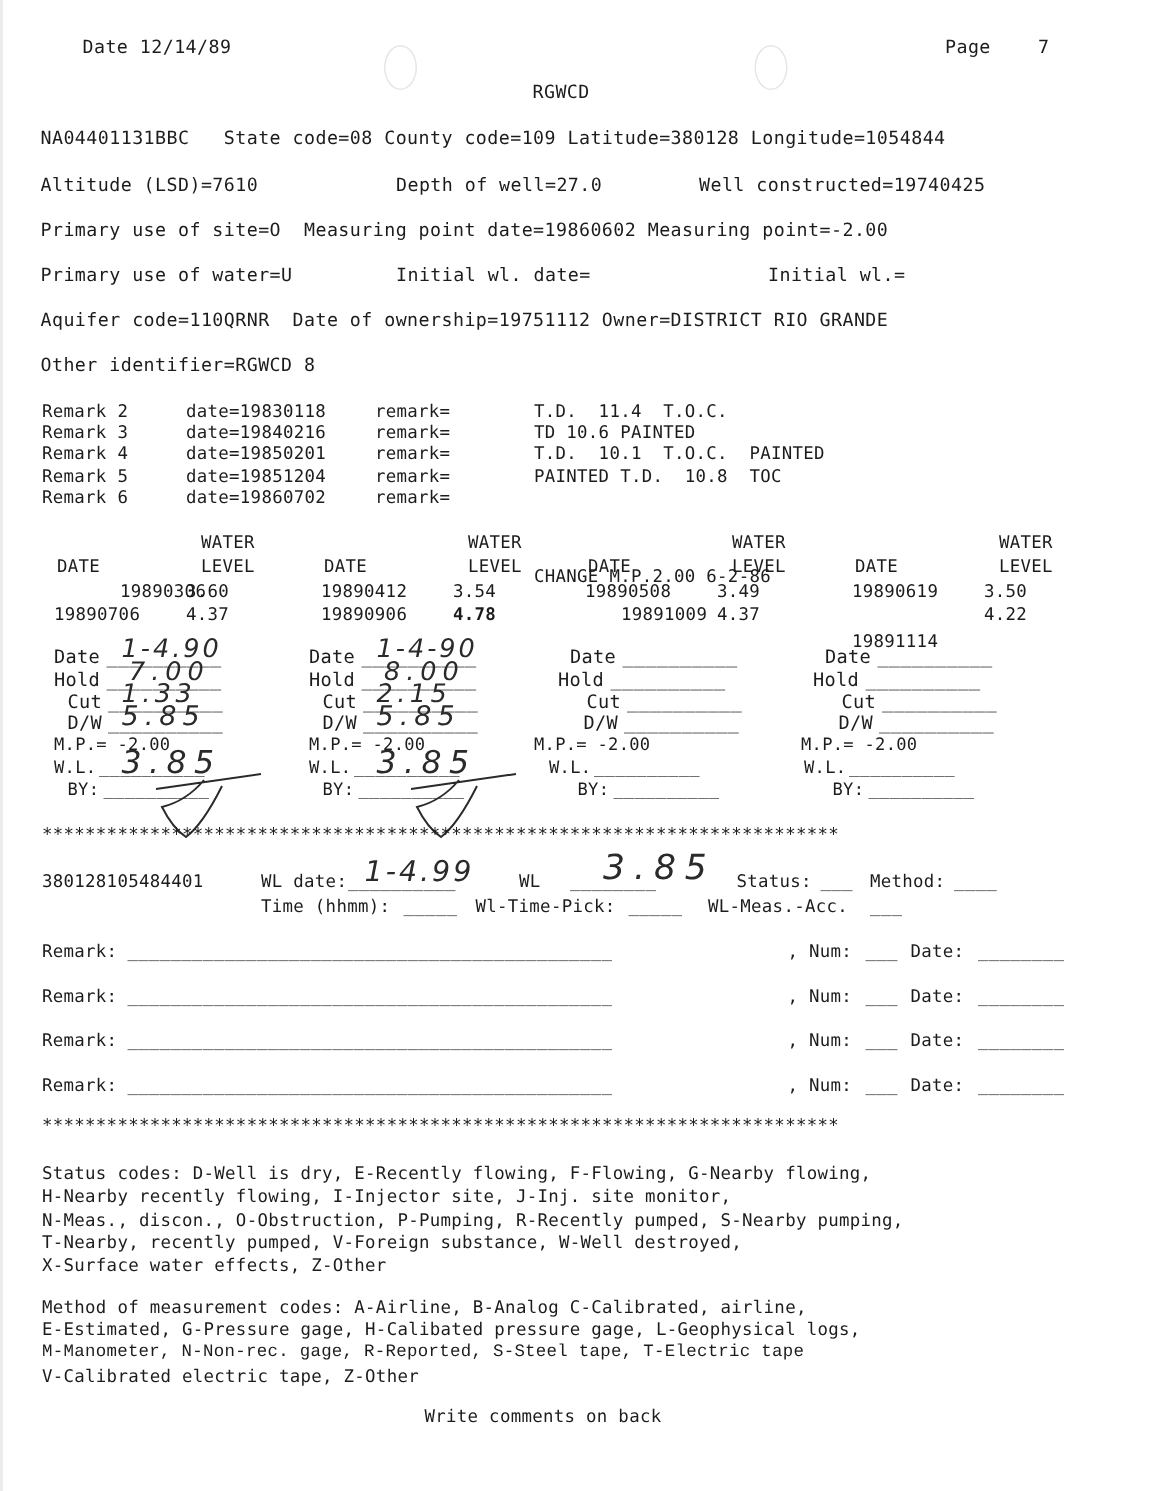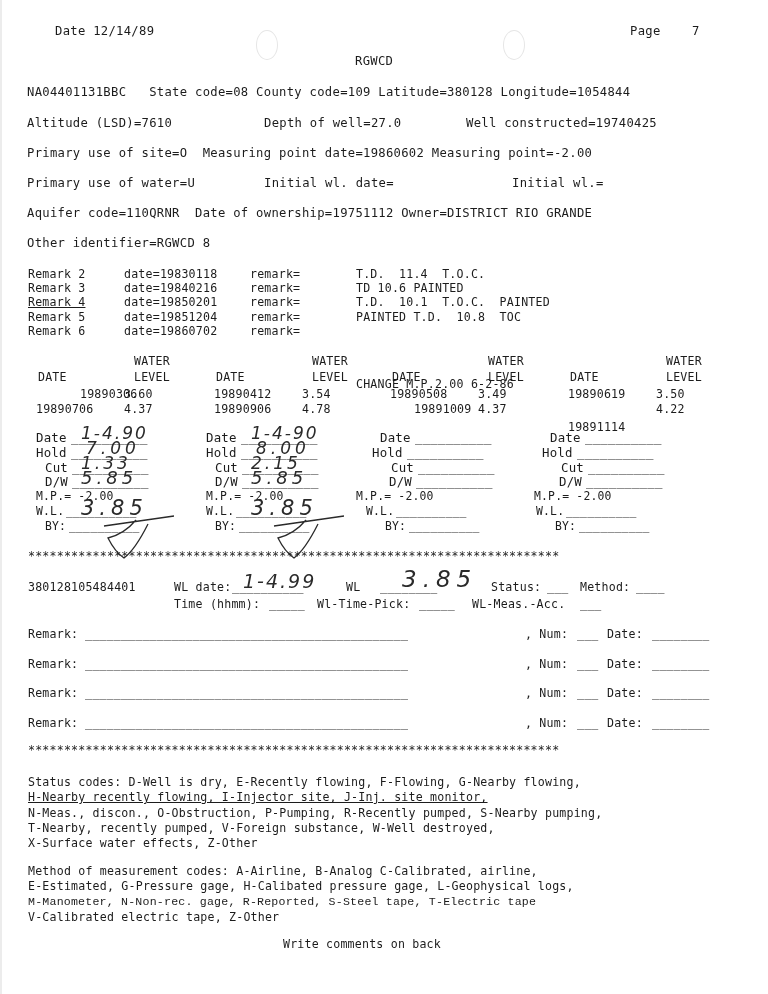--- a/index.html
+++ b/index.html
@@ -40,21 +40,21 @@
 
 <div id="remarks">
     <div class="abs ts" style="left: 28px; top: 267px;">Remark 2</div>
     <div class="abs ts" style="left: 124px; top: 267px;">date=19830118</div>
     <div class="abs ts" style="left: 250px; top: 267px;">remark=</div>
     <div class="abs ts" style="left: 356px; top: 267px;">T.D.  11.4  T.O.C.</div>
     <div class="abs ts" style="left: 28px; top: 281.2px;">Remark 3</div>
     <div class="abs ts" style="left: 124px; top: 281.2px;">date=19840216</div>
     <div class="abs ts" style="left: 250px; top: 281.2px;">remark=</div>
     <div class="abs ts" style="left: 356px; top: 281.2px;">TD 10.6 PAINTED</div>
-    <div class="abs ts" style="left: 28px; top: 295.4px; text-decoration: underline;">Remark 4</div>
+    <div class="abs ts" style="left: 28px; top: 295.4px;">Remark 4</div>
     <div class="abs ts" style="left: 124px; top: 295.4px;">date=19850201</div>
     <div class="abs ts" style="left: 250px; top: 295.4px;">remark=</div>
     <div class="abs ts" style="left: 356px; top: 295.4px;">T.D.  10.1  T.O.C.  PAINTED</div>
     <div class="abs ts" style="left: 28px; top: 309.6px;">Remark 5</div>
     <div class="abs ts" style="left: 124px; top: 309.6px;">date=19851204</div>
     <div class="abs ts" style="left: 250px; top: 309.6px;">remark=</div>
     <div class="abs ts" style="left: 356px; top: 309.6px;">PAINTED T.D.  10.8  TOC</div>
     <div class="abs ts" style="left: 28px; top: 323.8px;">Remark 6</div>
     <div class="abs ts" style="left: 124px; top: 323.8px;">date=19860702</div>
     <div class="abs ts" style="left: 250px; top: 323.8px;">remark=</div>
@@ -78,21 +78,21 @@
     <div class="abs ts" style="left: 124px; top: 387px;">3.60</div>
     <div class="abs ts" style="left: 214px; top: 387px;">19890412</div>
     <div class="abs ts" style="left: 302px; top: 387px;">3.54</div>
     <div class="abs ts" style="left: 390px; top: 387px;">19890508</div>
     <div class="abs ts" style="left: 478px; top: 387px;">3.49</div>
     <div class="abs ts" style="left: 568px; top: 387px;">19890619</div>
     <div class="abs ts" style="left: 656px; top: 387px;">3.50</div>
     <div class="abs ts" style="left: 36px; top: 401.5px;">19890706</div>
     <div class="abs ts" style="left: 124px; top: 401.5px;">4.37</div>
     <div class="abs ts" style="left: 214px; top: 401.5px;">19890906</div>
-    <div class="abs ts" style="left: 302px; top: 401.5px;">4.78</div>
+    <div class="abs ts" style="left: 302px; top: 401.5px; font-weight: bold;">4.78</div>
     <div class="abs ts" style="left: 390px; top: 401.5px; margin-left: 24px;">19891009</div>
     <div class="abs ts" style="left: 478px; top: 401.5px;">4.37</div>
     <div class="abs ts" style="left: 568px; top: 420px;">19891114</div>
     <div class="abs ts" style="left: 656px; top: 401.5px;">4.22</div>
   </div>
 
 <div id="forms">
     <div class="abs ts" style="left: 36px; top: 430px;;font-size:12.4px">Date</div>
     <div class="abs ts" style="left: 71px; top: 430px;;font-size:12.4px">__________</div>
     <div class="abs ts" style="left: 36px; top: 445px;;font-size:12.4px">Hold</div>
@@ -208,21 +208,21 @@
     <div class="abs ts" style="left: 525px; top: 715.5px;">, Num:</div>
     <div class="abs ts" style="left: 577px; top: 715.5px;">___</div>
     <div class="abs ts" style="left: 607px; top: 715.5px;">Date:</div>
     <div class="abs ts" style="left: 652px; top: 715.5px;">________</div>
   </div>
 
 <div class="abs ts" style="left:28px; top:743px;">**************************************************************************</div>
 
 <div id="status">
     <div class="abs ts" style="left: 28px; top: 775px;">Status codes: D-Well is dry, E-Recently flowing, F-Flowing, G-Nearby flowing,</div>
-    <div class="abs ts" style="left: 28px; top: 790.3px; text-decoration: underline;">H-Nearby recently flowing, I-Injector site, J-Inj. site monitor,</div>
+    <div class="abs ts" style="left: 28px; top: 790.3px;">H-Nearby recently flowing, I-Injector site, J-Inj. site monitor,</div>
     <div class="abs ts" style="left: 28px; top: 805.6px;">N-Meas., discon., O-Obstruction, P-Pumping, R-Recently pumped, S-Nearby pumping,</div>
     <div class="abs ts" style="left: 28px; top: 820.9px;">T-Nearby, recently pumped, V-Foreign substance, W-Well destroyed,</div>
     <div class="abs ts" style="left: 28px; top: 836.2px;">X-Surface water effects, Z-Other</div>
   </div>
 
 <div id="method">
     <div class="abs ts" style="left: 28px; top: 864px;">Method of measurement codes: A-Airline, B-Analog C-Calibrated, airline,</div>
     <div class="abs ts" style="left: 28px; top: 879.3px;">E-Estimated, G-Pressure gage, H-Calibated pressure gage, L-Geophysical logs,</div>
     <div class="abs ts" style="left: 28px; top: 894.6px; font-family: Liberation Mono, monospace;">M-Manometer, N-Non-rec. gage, R-Reported, S-Steel tape, T-Electric tape</div>
     <div class="abs ts" style="left: 28px; top: 909.9px;">V-Calibrated electric tape, Z-Other</div>

